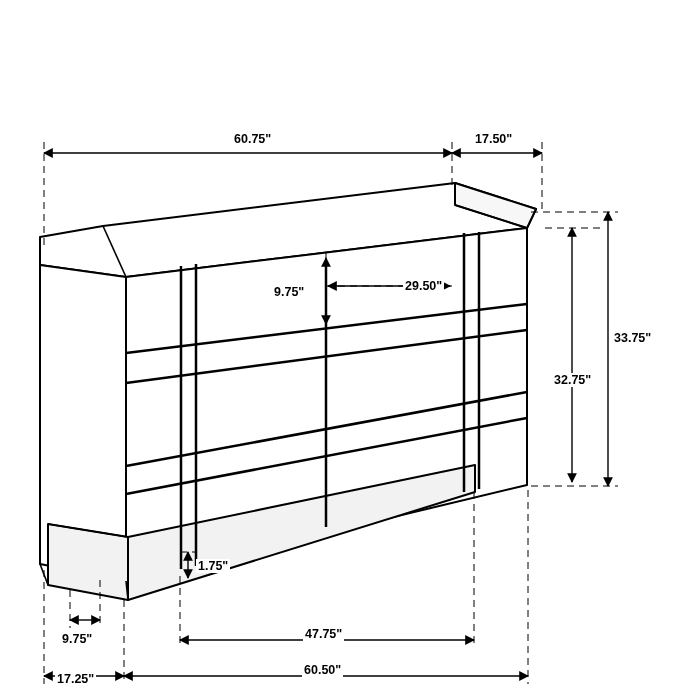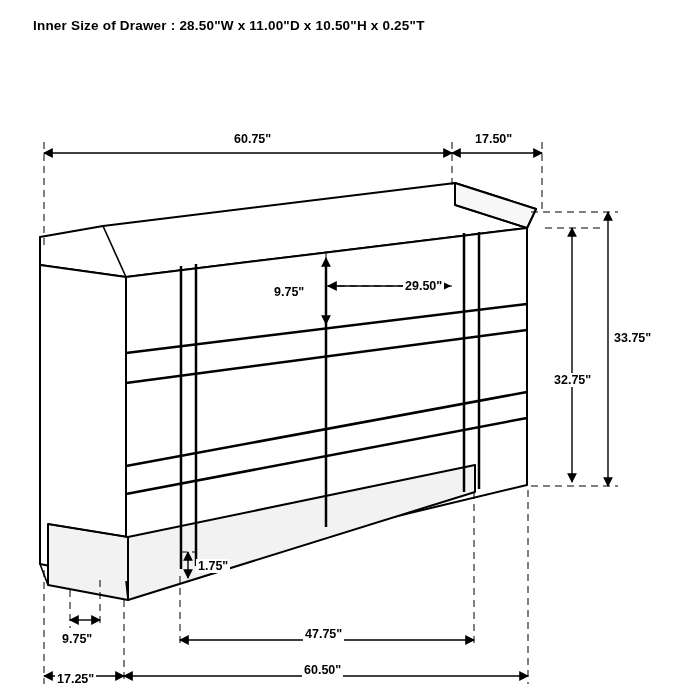--- a/index.html
+++ b/index.html
@@ -29,21 +29,20 @@
     background:#ffffff;
     padding:0 2px;
     line-height:14px;
   }
 </style>
 </head>
 <body>
 
 <div id="stage">
 
-  <div class="title">Inner Size of Drawer : 28.50"W x 11.00"D x 10.50"H x 0.25"T</div>
 
   <svg viewBox="0 0 700 700">
     <defs>
       <marker id="arrS" viewBox="0 0 10 10" refX="9" refY="5" markerWidth="7" markerHeight="7" orient="auto">
         <path d="M0,0 L10,5 L0,10 z" fill="#000"></path>
       </marker>
       <marker id="arrE" viewBox="0 0 10 10" refX="1" refY="5" markerWidth="7" markerHeight="7" orient="auto">
         <path d="M10,0 L0,5 L10,10 z" fill="#000"></path>
       </marker>
     </defs>

